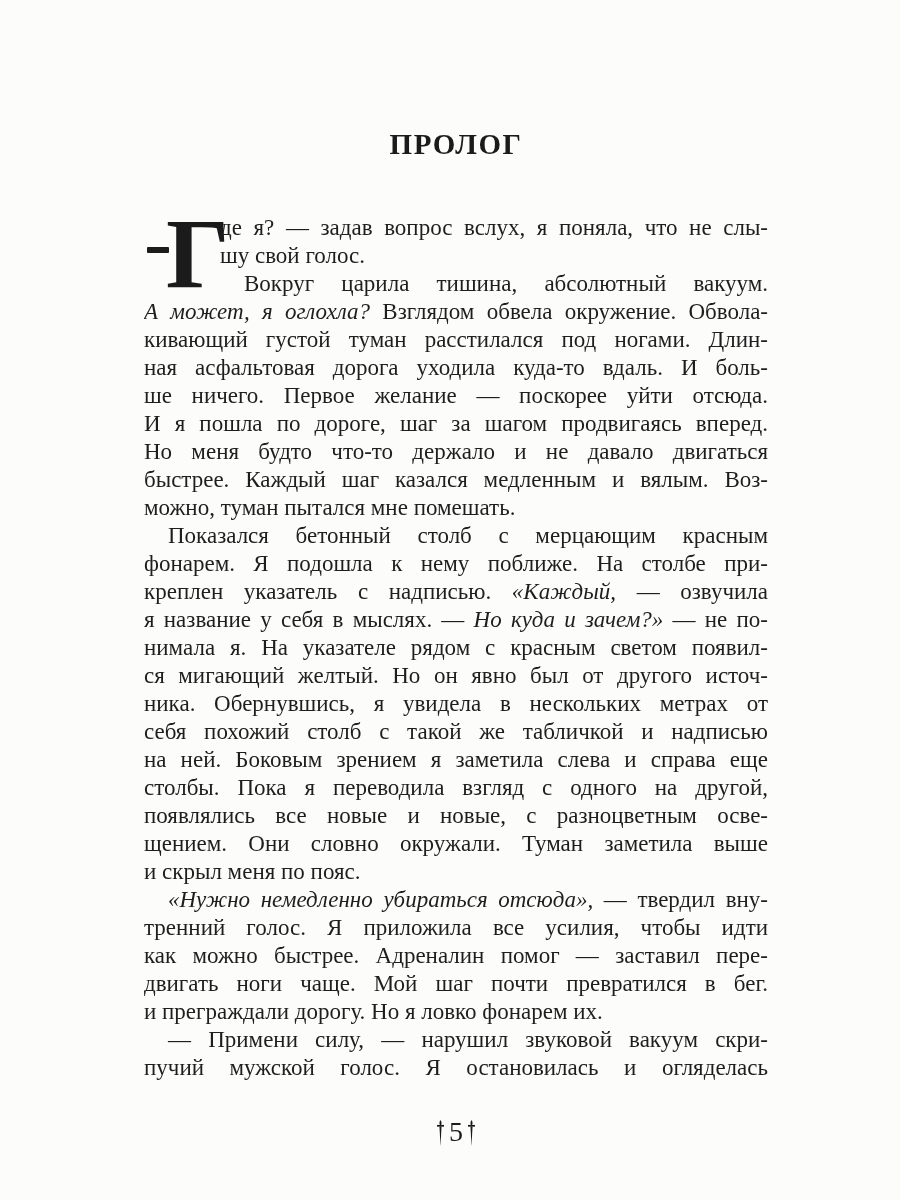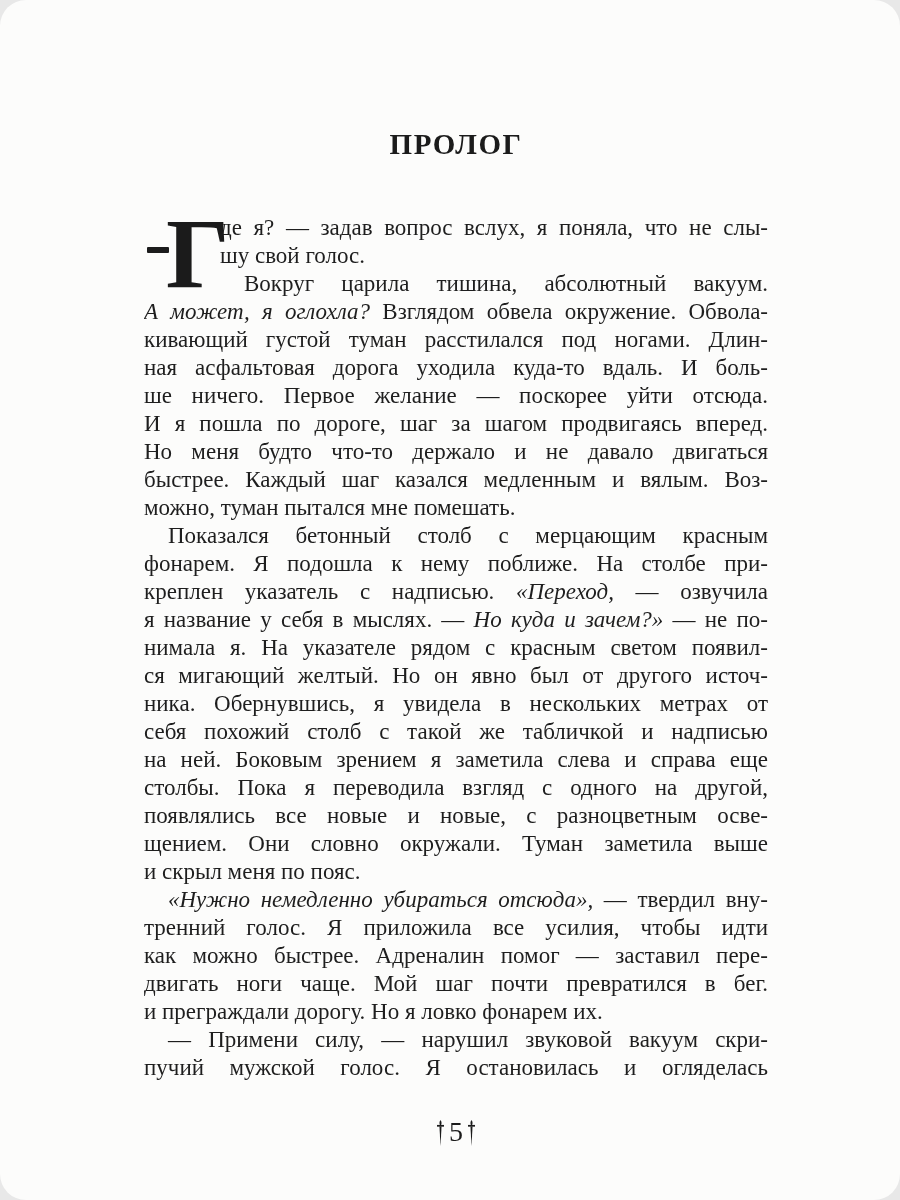--- a/index.html
+++ b/index.html
@@ -1,19 +1,19 @@
 <!DOCTYPE html>
 <html><head>
 <meta charset="utf-8">
 <style>
   html,body{margin:0;padding:0;background:#e8e8e8;}
   .page{
     position:relative;width:900px;height:1200px;background:#fcfcfb;
     font-family:"Liberation Serif","DejaVu Serif",serif;color:#1e1e1e;
-    overflow:hidden;margin:0 auto;border-radius:26px;
+    overflow:hidden;margin:0 auto;
   }
   .title{
     position:absolute;top:128px;left:144px;width:624px;margin:0;
     text-align:center;font-size:29px;font-weight:bold;letter-spacing:1.5px;
     color:#1b1b1b;
   }
   .text{position:absolute;top:214px;left:144px;width:624px;}
   .line{height:28px;line-height:28px;font-size:23px;overflow:hidden;text-align:left;}
   .j{text-align:justify;text-align-last:justify;}
   .ind{text-indent:24px;}
@@ -48,21 +48,21 @@
       <div class="line j"><span class="it">А может, я оглохла?</span><span> Взглядом обвела окружение. Обвола-</span></div>
       <div class="line j"><span>кивающий густой туман расстилался под ногами. Длин-</span></div>
       <div class="line j"><span>ная асфальтовая дорога уходила куда-то вдаль. И боль-</span></div>
       <div class="line j"><span>ше ничего. Первое желание — поскорее уйти отсюда.</span></div>
       <div class="line j"><span>И я пошла по дороге, шаг за шагом продвигаясь вперед.</span></div>
       <div class="line j"><span>Но меня будто что-то держало и не давало двигаться</span></div>
       <div class="line j"><span>быстрее. Каждый шаг казался медленным и вялым. Воз-</span></div>
       <div class="line"><span>можно, туман пытался мне помешать.</span></div>
       <div class="line j ind"><span>Показался бетонный столб с мерцающим красным</span></div>
       <div class="line j"><span>фонарем. Я подошла к нему поближе. На столбе при-</span></div>
-      <div class="line j"><span>креплен указатель с надписью. </span><span class="it">«Переход,</span><span> — озвучила</span></div>
+      <div class="line j"><span>креплен указатель с надписью. </span><span class="it">«Каждый,</span><span> — озвучила</span></div>
       <div class="line j"><span>я название у себя в мыслях. — </span><span class="it">Но куда и зачем?»</span><span> — не по-</span></div>
       <div class="line j"><span>нимала я. На указателе рядом с красным светом появил-</span></div>
       <div class="line j"><span>ся мигающий желтый. Но он явно был от другого источ-</span></div>
       <div class="line j"><span>ника. Обернувшись, я увидела в нескольких метрах от</span></div>
       <div class="line j"><span>себя похожий столб с такой же табличкой и надписью</span></div>
       <div class="line j"><span>на ней. Боковым зрением я заметила слева и справа еще</span></div>
       <div class="line j"><span>столбы. Пока я переводила взгляд с одного на другой,</span></div>
       <div class="line j"><span>появлялись все новые и новые, с разноцветным осве-</span></div>
       <div class="line j"><span>щением. Они словно окружали. Туман заметила выше</span></div>
       <div class="line"><span>и скрыл меня по пояс.</span></div>

